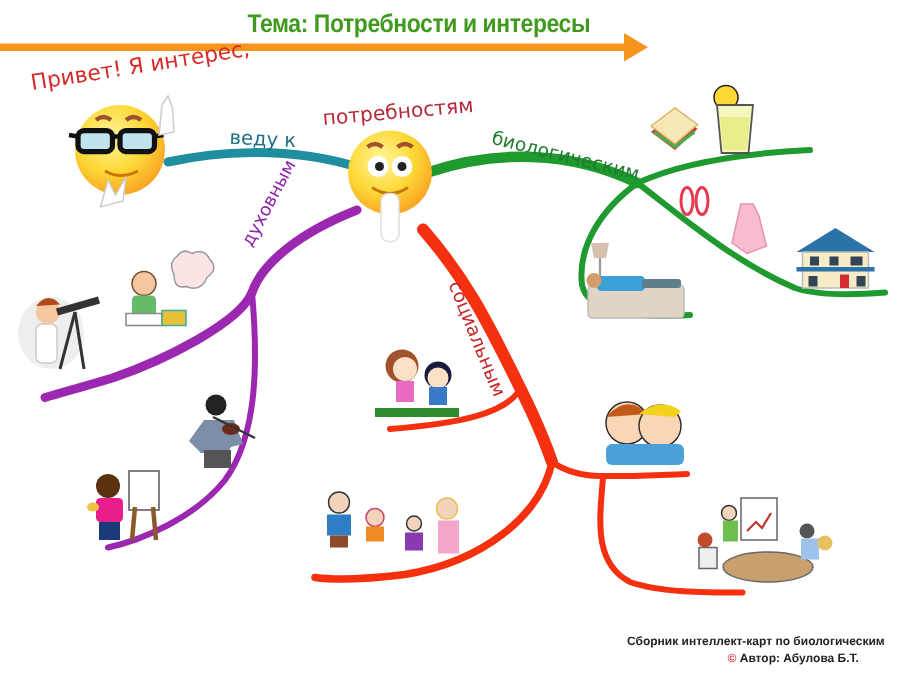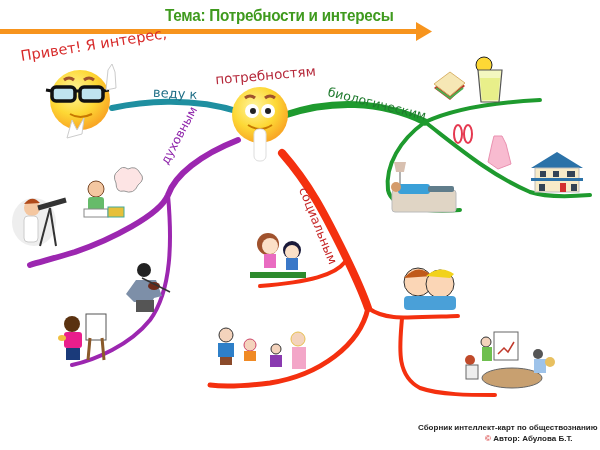--- a/index.html
+++ b/index.html
@@ -203,14 +203,14 @@
   <ellipse cx="54" cy="48" rx="30" ry="10" fill="#c8a070" stroke="#666"></ellipse>
   <circle cx="28" cy="12" r="5" fill="#f4d3bc" stroke="#333"></circle>
   <rect x="24" y="17" width="10" height="14" fill="#6fbf4f"></rect>
   <circle cx="12" cy="30" r="5" fill="#c04a2a"></circle>
   <rect x="8" y="35" width="12" height="14" fill="#eee" stroke="#666"></rect>
   <circle cx="80" cy="24" r="5" fill="#555"></circle>
   <rect x="76" y="29" width="12" height="14" fill="#9ec3ea"></rect>
   <circle cx="92" cy="32" r="5" fill="#e8c060"></circle>
 </svg>
 
-<div id="credit1" class="abs lbl">Сборник интеллект-карт по обществознанию</div>
+<div id="credit1" class="abs lbl">Сборник интеллект-карт по биологическим</div>
 <div id="credit2" class="abs lbl"><span class="copy">©</span> <span>Автор: Абулова Б.Т.</span></div>
 
 </body></html>

